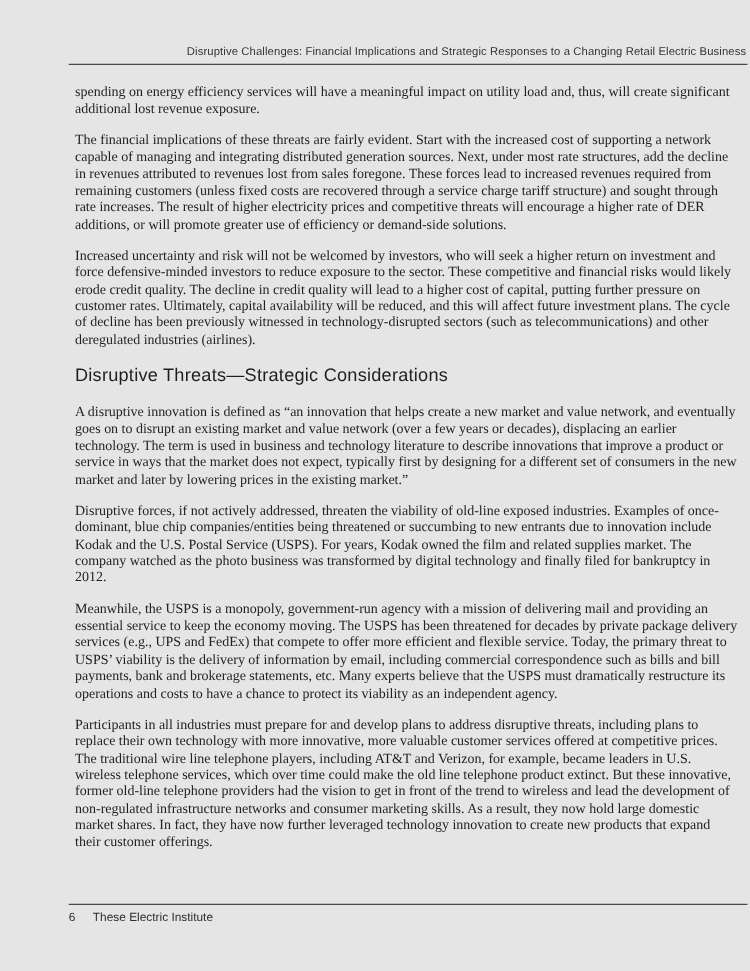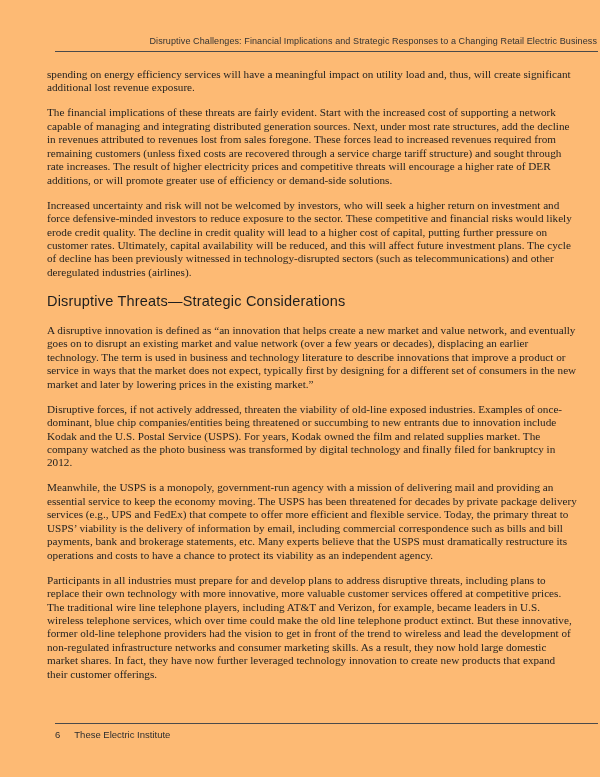--- a/index.html
+++ b/index.html
@@ -4,21 +4,21 @@
 <style>
   html, body {
     margin: 0;
     padding: 0;
     background: #ffffff;
   }
   .page {
     position: relative;
     width: 600px;
     height: 777px;
-    background: #fdba74;
+    background: #e5e5e5;
     color: #212121;
     font-family: "Liberation Serif", serif;
     overflow: hidden;
   }
   .running-header {
     position: absolute;
     top: 36px;
     left: 55px;
     width: 542px;
     text-align: right;
@@ -32,21 +32,21 @@
     position: absolute;
     top: 51px;
     left: 55px;
     width: 543px;
     height: 0;
     border-top: 1.3px solid #4a4a4a;
   }
   .content {
     position: absolute;
     top: 68px;
-    left: 47px;
+    left: 60px;
     width: 531px;
   }
   .content p {
     margin: 0 0 11.5px 0;
     font-size: 11.2px;
     line-height: 13.45px;
     text-align: left;
     color: #1f1f1f;
   }
   .section-heading {

